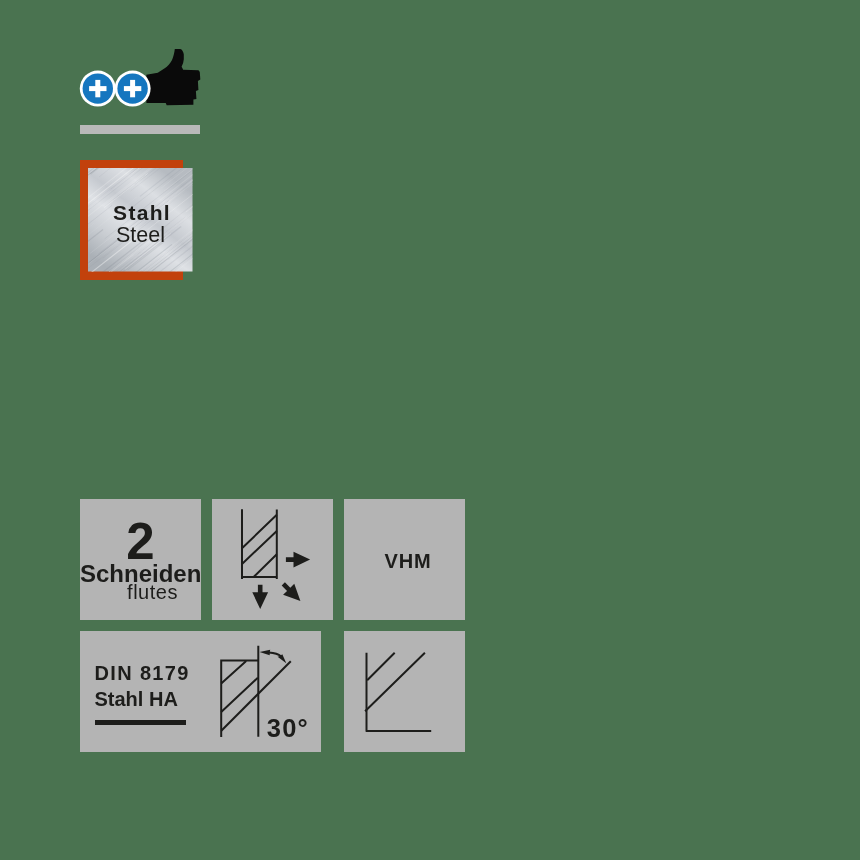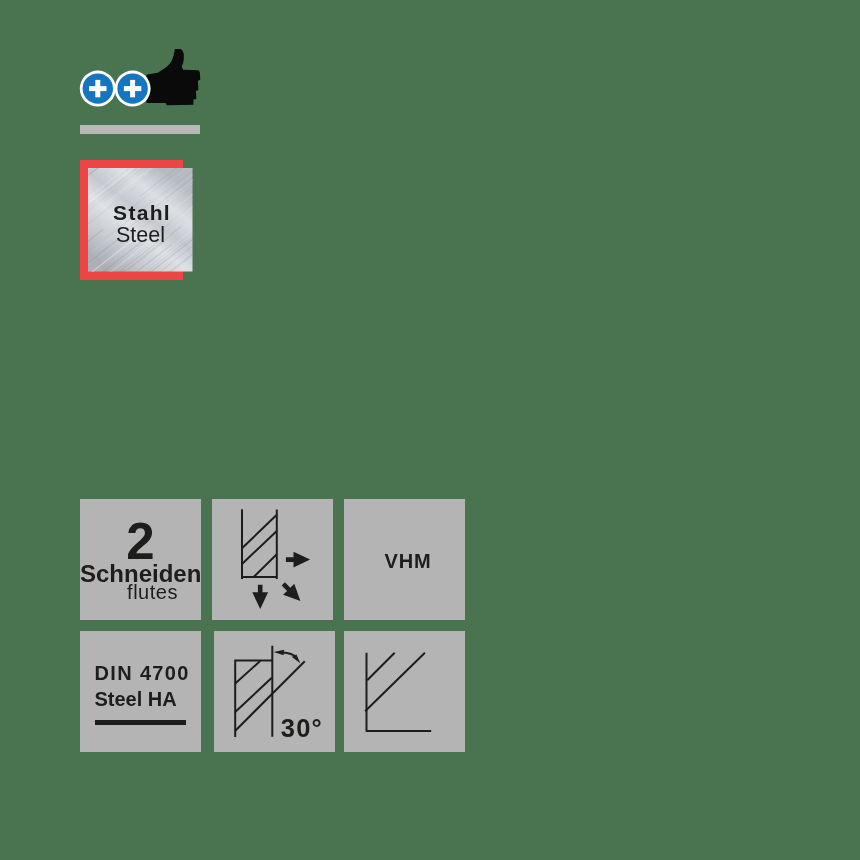--- a/index.html
+++ b/index.html
@@ -42,21 +42,21 @@
   <rect x="17.3" y="39.9" width="5" height="17.4" fill="#ffffff"></rect>
   <rect x="11.1" y="46.1" width="17.4" height="5" fill="#ffffff"></rect>
   <circle cx="54.6" cy="48.6" r="18" fill="#ffffff"></circle>
   <circle cx="54.6" cy="48.6" r="15.2" fill="#1576bf"></circle>
   <rect x="52.1" y="39.9" width="5" height="17.4" fill="#ffffff"></rect>
   <rect x="45.9" y="46.1" width="17.4" height="5" fill="#ffffff"></rect>
 </svg>
 
 <div class="abs" style="left:80px;top:125px;width:120px;height:9px;background:#b9b9b9;"></div>
 
-<div class="abs" style="left:80px;top:160px;width:103px;height:119.5px;background:#ef4444;">
+<div class="abs" style="left:80px;top:160px;width:103px;height:119.5px;background:#c2410c;">
   <svg class="abs" style="left:8px;top:8px;opacity:0.999;" width="104.5" height="103.5" viewBox="0 0 104.5 103.5">
     <defs>
       <linearGradient id="metalbase" x1="0.1" y1="0.9" x2="0.75" y2="0.05">
         <stop offset="0" stop-color="#aab0b6"></stop>
         <stop offset="0.22" stop-color="#c8ccd1"></stop>
         <stop offset="0.42" stop-color="#dee1e5"></stop>
         <stop offset="0.58" stop-color="#c5c9cf"></stop>
         <stop offset="0.78" stop-color="#dcdfe3"></stop>
         <stop offset="1" stop-color="#b6bbc1"></stop>
       </linearGradient>
@@ -179,26 +179,26 @@
     </g>
   </g>
 </svg>
 </div>
 
 <div class="tile" style="left:344px;top:499px;">
   <div class="ink" style="font-size:20px;font-weight:bold;text-align:center;margin-top:51px;letter-spacing:0.9px;margin-left:7px;">VHM</div>
 </div>
 
 <div class="tile" style="left:80px;top:631px;">
-  <div class="ink" style="font-size:20px;font-weight:bold;margin:32px 0 0 14.5px;line-height:20px;letter-spacing:1.35px;">DIN 4700</div>
-  <div class="ink" style="font-size:20px;font-weight:bold;margin:6px 0 0 14.5px;line-height:20px;">Steel HA</div>
+  <div class="ink" style="font-size:20px;font-weight:bold;margin:32px 0 0 14.5px;line-height:20px;letter-spacing:1.35px;">DIN 8179</div>
+  <div class="ink" style="font-size:20px;font-weight:bold;margin:6px 0 0 14.5px;line-height:20px;">Stahl HA</div>
   <div style="position:absolute;left:15px;top:88.6px;width:90.7px;height:5px;background:#1d1d1b;"></div>
 </div>
 
-<div class="tile" style="left:214px;top:631px;">
+<div class="tile" style="left:200px;top:631px;">
 <svg width="121" height="121" viewBox="0 0 121 121" style="opacity:0.999;">
   <g stroke="#1d1d1b" stroke-width="2" fill="none">
     <path d="M58.3,14.8 V105.7 M21.2,29.4 V106 M20.2,29.6 H58.3"></path>
     <path d="M21.3,99.7 L90.8,30.2"></path>
     <path d="M21.2,52.4 L46.2,30 M21.2,80.9 L57.8,46.8"></path>
     <path d="M68.8,21.5 Q 77.6,22.2 80.9,25.2" stroke-width="1.9"></path>
   </g>
   <g fill="#1d1d1b">
     <path d="M59.6,21.1 L70.2,18.8 Q69.4,21.4 69.7,24.3 Z"></path>
     <path d="M86.3,32.3 L77.6,25.7 Q80.2,25.2 82.3,23.2 Z"></path>

